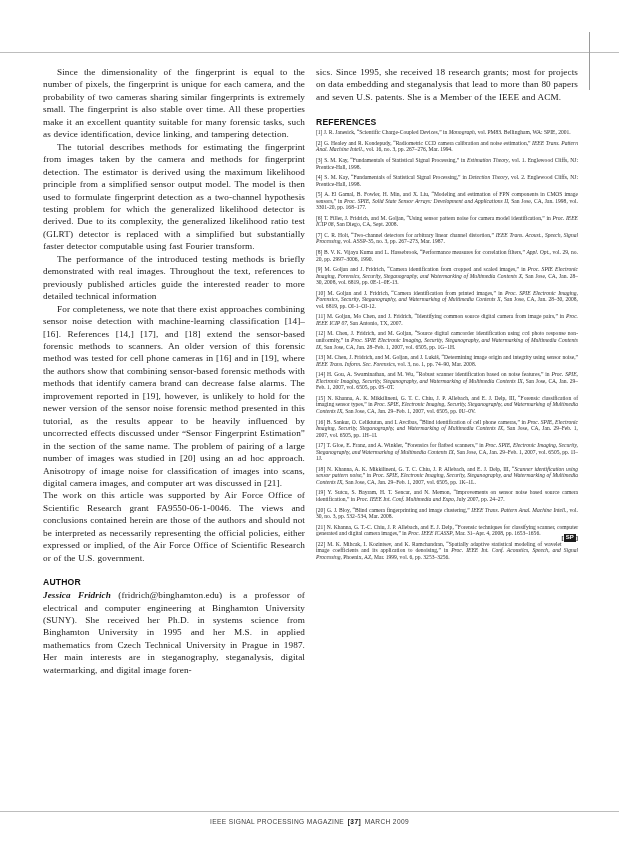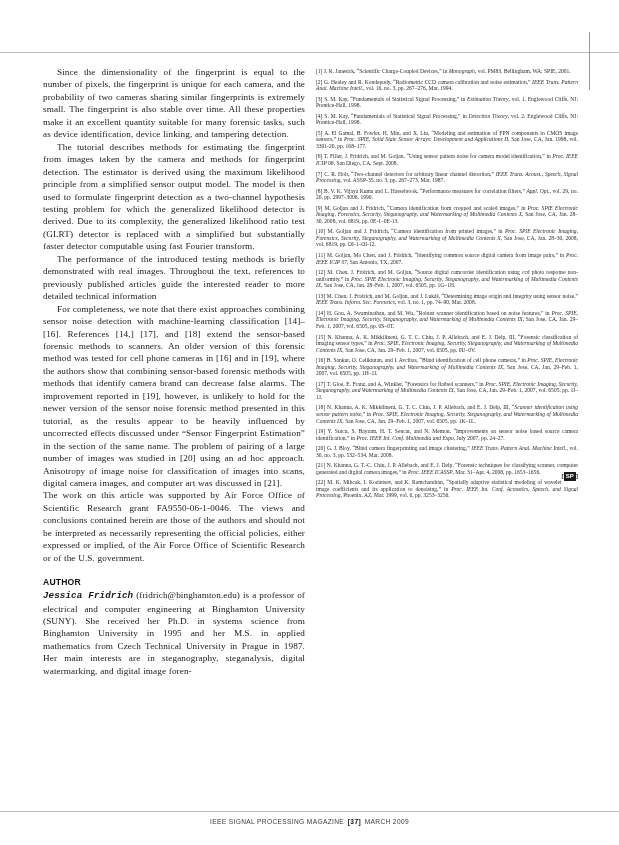--- a/index.html
+++ b/index.html
@@ -75,21 +75,20 @@
     font-size: 8.6px;
     font-weight: bold;
     letter-spacing: 0.02em;
     color: #111;
   }
   h2.head.tight { margin-top: 13px; }
 
   .author-name {
     font-style: italic;
     font-weight: bold;
-    font-family: Liberation Mono, monospace;
   }
 
   
   .refs {
     margin-top: 2px;
   }
   .ref {
     margin: 0 0 4.0px 0;
     font-size: 5.55px;
     line-height: 6.55px;
@@ -154,21 +153,23 @@
       <p class="body">The performance of the introduced testing methods is briefly demonstrated with real images. Throughout the text, references to previously published articles guide the interested reader to more detailed technical information</p>
       <p class="body">For completeness, we note that there exist approaches combining sensor noise detection with machine-learning classification [14]–[16]. References [14,] [17], and [18] extend the sensor-based forensic methods to scanners. An older version of this forensic method was tested for cell phone cameras in [16] and in [19], where the authors show that combining sensor-based forensic methods with methods that identify camera brand can decrease false alarms. The improvement reported in [19], however, is unlikely to hold for the newer version of the sensor noise forensic method presented in this tutorial, as the results appear to be heavily influenced by uncorrected effects discussed under “Sensor Fingerprint Estimation” in the section of the same name. The problem of pairing of a large number of images was studied in [20] using an ad hoc approach. Anisotropy of image noise for classification of images into scans, digital camera images, and computer art was discussed in [21].</p>
 
       <p class="body noindent">The work on this article was supported by Air Force Office of Scientific Research grant FA9550-06-1-0046. The views and conclusions contained herein are those of the authors and should not be interpreted as necessarily representing the official policies, either expressed or implied, of the Air Force Office of Scientific Research or of the U.S. government.</p>
 
       <h2 class="head tight">AUTHOR</h2>
       <p class="body noindent"><span class="author-name">Jessica Fridrich</span> <span>(fridrich@binghamton.edu) is a professor of electrical and computer engineering at Binghamton University (SUNY). She received her Ph.D. in systems science from Binghamton University in 1995 and her M.S. in applied mathematics from Czech Technical University in Prague in 1987. Her main interests are in steganography, steganalysis, digital watermarking, and digital image foren-</span></p>
     </div>
 
     <div class="col col-right">
-
+      <p class="body noindent">sics. Since 1995, she received 18 research grants; most for projects on data embedding and steganalysis that lead to more than 80 papers and seven U.S. patents. She is a Member of the IEEE and ACM.</p>
+
+      <h2 class="head">REFERENCES</h2>
 
       <div class="refs">
         <p class="ref">[1] J. R. Janesick, “Scientific Charge-Coupled Devices,” in <i>Monograph</i>, vol. PM83. Bellingham, WA: SPIE, 2001.</p>
         <p class="ref">[2] G. Healey and R. Kondepudy, “Radiometric CCD camera calibration and noise estimation,” <i>IEEE Trans. Pattern Anal. Machine Intell.</i>, vol. 16, no. 3, pp. 267–276, Mar. 1994.</p>
         <p class="ref">[3] S. M. Kay, “Fundamentals of Statistical Signal Processing,” in <i>Estimation Theory</i>, vol. 1. Englewood Cliffs, NJ: Prentice-Hall, 1998.</p>
         <p class="ref">[4] S. M. Kay, “Fundamentals of Statistical Signal Processing,” in <i>Detection Theory</i>, vol. 2. Englewood Cliffs, NJ: Prentice-Hall, 1998.</p>
         <p class="ref">[5] A. El Gamal, B. Fowler, H. Min, and X. Liu, “Modeling and estimation of FPN components in CMOS image sensors,” in <i>Proc. SPIE, Solid State Sensor Arrays: Development and Applications II</i>, San Jose, CA, Jan. 1998, vol. 3301-20, pp. 168–177.</p>
         <p class="ref">[6] T. Filler, J. Fridrich, and M. Goljan, “Using sensor pattern noise for camera model identification,” in <i>Proc. IEEE ICIP 08</i>, San Diego, CA, Sept. 2008.</p>
         <p class="ref">[7] C. R. Holt, “Two-channel detectors for arbitrary linear channel distortion,” <i>IEEE Trans. Acoust., Speech, Signal Processing</i>, vol. ASSP-35, no. 3, pp. 267–273, Mar. 1987.</p>
         <p class="ref">[8] B. V. K. Vijaya Kuma and L. Hassebrook, “Performance measures for correlation filters,” <i>Appl. Opt.</i>, vol. 29, no. 20, pp. 2997–3006, 1990.</p>

